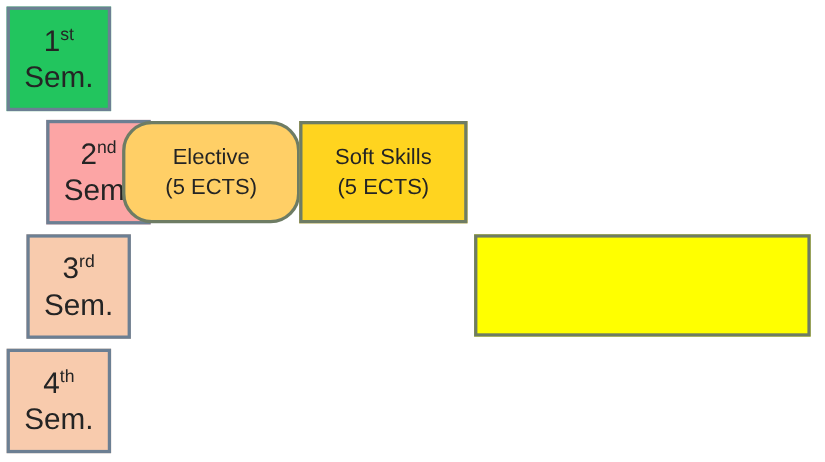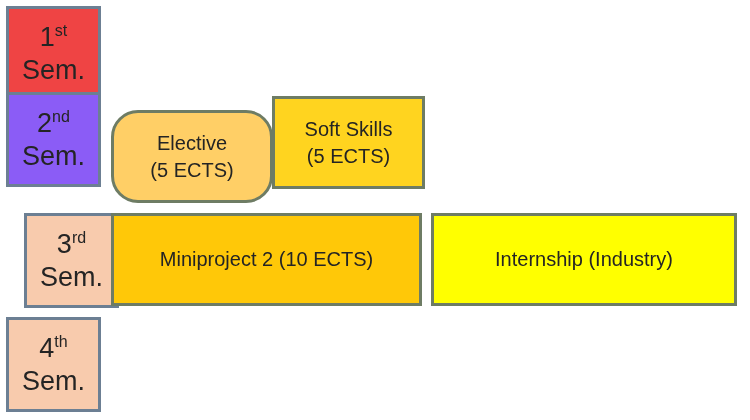--- a/index.html
+++ b/index.html
@@ -42,51 +42,47 @@
     font-size: 20px;
     line-height: 27px;
   }
   .line { white-space: nowrap; }
 </style>
 </head>
 <body>
 
 <div class="canvas" style="color: rgb(36, 36, 36);">
 
-  <div class="box sem" style="top: 6px; background-color: #ef4444; border-color: rgb(108, 127, 147);">
+  <div class="box sem" style="top: 6px; background-color: #22c55e; border-color: rgb(108, 127, 147);">
     <div class="line"><span>1</span><sup>st</sup></div>
     <div class="line">Sem.</div>
   </div>
 
-  <div class="box sem" style="top: 92px; background-color: #8b5cf6; border-color: rgb(108, 127, 147);">
+  <div class="box sem" style="top: 109px; background-color: #fca5a5; border-color: rgb(108, 127, 147); margin-left: 36px;">
     <div class="line"><span>2</span><sup>nd</sup></div>
     <div class="line">Sem.</div>
   </div>
 
   <div class="box sem" style="top: 213px; background-color: rgb(248, 203, 173); border-color: rgb(108, 127, 147); margin-left: 18px;">
     <div class="line"><span>3</span><sup>rd</sup></div>
     <div class="line">Sem.</div>
   </div>
 
   <div class="box sem" style="top: 317px; background-color: rgb(248, 203, 173); border-color: rgb(108, 127, 147); align-items: center;">
     <div class="line"><span>4</span><sup>th</sup></div>
     <div class="line">Sem.</div>
   </div>
 
   <div class="box course" style="left: 111px; top: 110px; width: 162px; height: 93px; background-color: rgb(255, 207, 102); border-color: rgb(110, 124, 100); border-radius: 27px;">
     <div class="line">Elective</div>
     <div class="line">(5 ECTS)</div>
   </div>
 
-  <div class="box course" style="left: 272px; top: 96px; width: 153px; height: 93px; background-color: rgb(255, 212, 31); border-color: rgb(110, 124, 100);">
+  <div class="box course" style="left: 272px; top: 110px; width: 153px; height: 93px; background-color: rgb(255, 212, 31); border-color: rgb(110, 124, 100);">
     <div class="line">Soft Skills</div>
     <div class="line">(5 ECTS)</div>
   </div>
 
-  <div class="box course" style="left: 111px; top: 213px; width: 311px; height: 93px; background-color: rgb(255, 200, 8); border-color: rgb(110, 124, 100);">
-    <div class="line">Miniproject 2 (10 ECTS)</div>
-  </div>
 
   <div class="box course" style="left: 431px; top: 213px; width: 306px; height: 93px; background-color: rgb(255, 255, 0); border-color: rgb(110, 124, 100);">
-    <div class="line">Internship (Industry)</div>
   </div>
 
 </div>
 
 </body></html>

